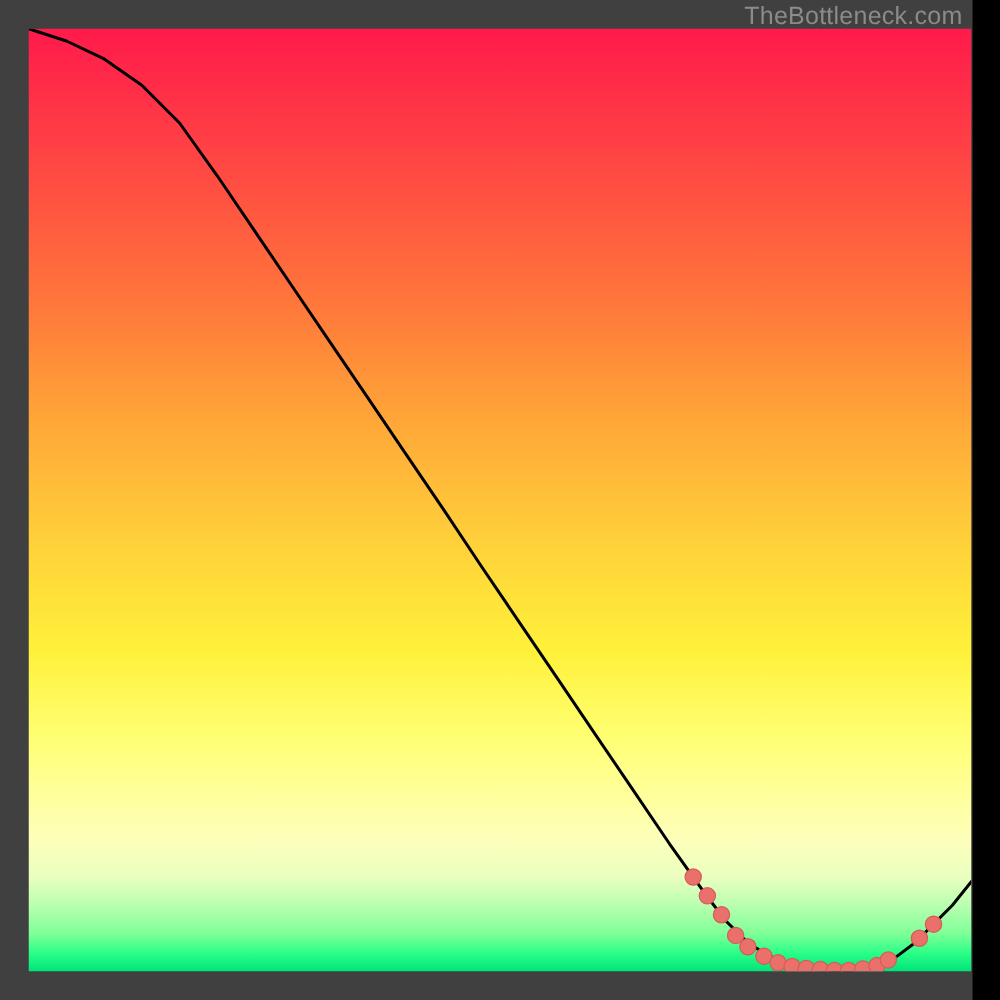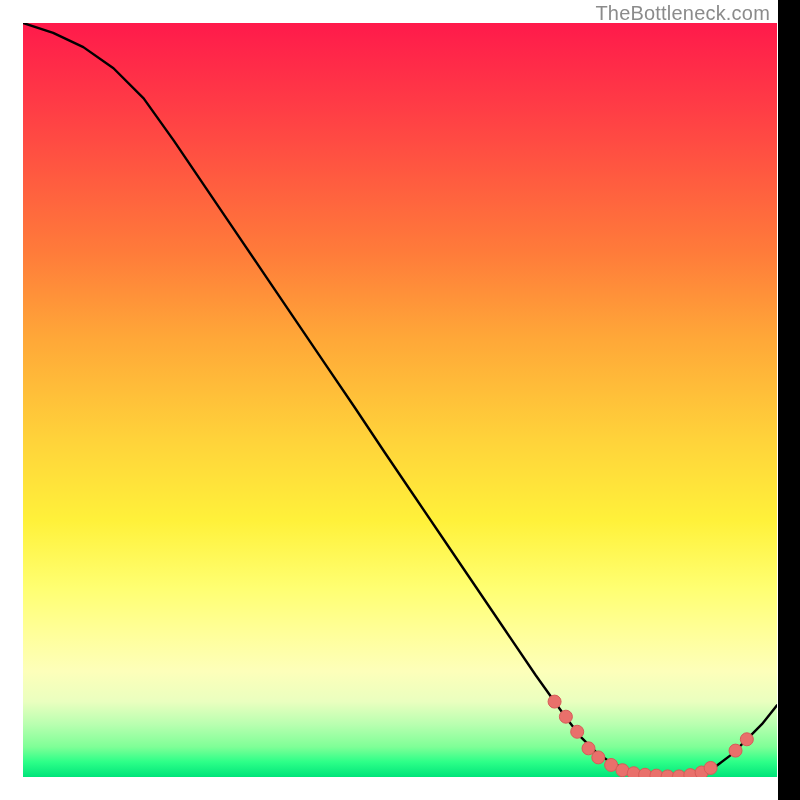--- a/index.html
+++ b/index.html
@@ -7,21 +7,21 @@
     padding: 0;
     width: 800px;
     height: 800px;
     background: #000;
     overflow: hidden;
   }
   .stage {
     position: relative;
     width: 778px;
     height: 800px;
-    background: #ffffff;
+    background: #404040;
   }
   .plot {
     position: absolute;
     left: 23px;
     top: 23px;
     width: 754px;
     height: 754px;
     
     background: linear-gradient(
       to bottom,

